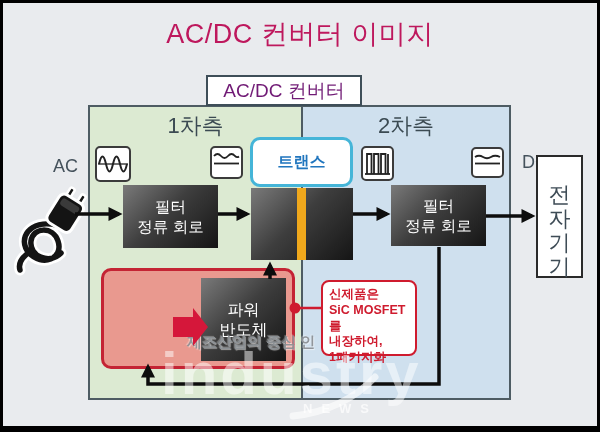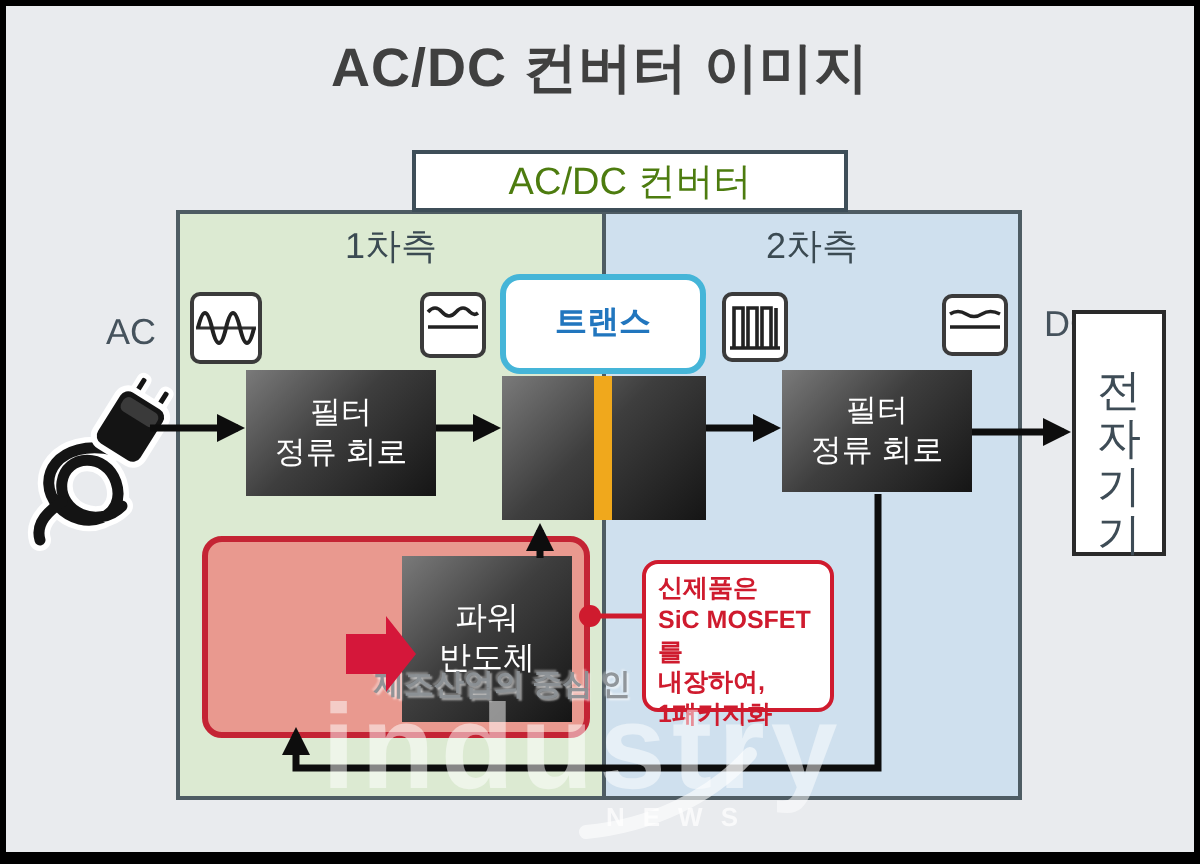--- a/index.html
+++ b/index.html
@@ -1,28 +1,28 @@
 <!DOCTYPE html>
 <html><head>
 <meta charset="utf-8">
 <style>
   html,body{margin:0;padding:0;}
   body{width:600px;height:432px;position:relative;font-family:"Liberation Sans","DejaVu Sans",sans-serif;background:#e9ebee;}
   .page{position:absolute;left:0;top:0;width:600px;height:432px;box-sizing:border-box;
         border:3px solid #000;border-bottom-width:6px;background:#e9ebee;overflow:hidden;}
   .abs{position:absolute;}
-  .title{left:0;right:0;top:13px;text-align:center;font-size:27px;font-weight:700;color:#404040;letter-spacing:.5px;z-index:2;}
-  .converter-label{left:203px;top:72px;width:218px;height:31px;background:#fff;border:2px solid #3e4e58;
+  .title{left:0;right:0;top:13px;text-align:center;font-size:27px;font-weight:400;color:#be185d;letter-spacing:.5px;z-index:2;}
+  .converter-label{left:203px;top:72px;width:156px;height:31px;background:#fff;border:2px solid #3e4e58;
         box-sizing:border-box;display:flex;align-items:center;justify-content:center;
-        font-size:19px;color:#4d7c0f;font-weight:500;z-index:4;}
+        font-size:19px;color:#701a75;font-weight:500;z-index:4;}
   .sections{left:85px;top:102px;width:423px;height:295px;box-sizing:border-box;border:2px solid #4e5c63;display:flex;z-index:1;}
   .half{height:100%;box-sizing:border-box;}
   .half.primary{width:213px;background:#dcead2;border-right:2px solid #4e5c63;}
   .half.secondary{flex:1;background:#cfe0ee;}
-  .section-title{margin-top:4px;text-align:center;font-size:18px;color:#3b4a52;}
+  .section-title{margin-top:4px;text-align:center;font-size:22px;color:#3b4a52;}
   .side-io{font-size:18px;color:#45525c;z-index:2;margin-top:28px;}
   .wave-icon{background:#fff;border:2px solid #3b3b3b;border-radius:5px;box-sizing:border-box;z-index:3;
         display:flex;align-items:center;justify-content:center;}
   .darkbox{background:linear-gradient(135deg,#7a7a7a 0%,#3e3e3e 45%,#151515 100%);color:#fff;
         display:flex;flex-direction:column;align-items:center;justify-content:center;text-align:right;
         box-sizing:border-box;z-index:4;line-height:1.25;}
   .filter-box{width:95px;font-size:15.5px;}
   .transformer-box{left:248px;top:185px;width:102px;height:72px;z-index:4;}
   .stripe{position:absolute;left:46px;top:0;bottom:0;width:9px;background:#f0a81c;}
   .transformer-label{left:247px;top:134px;width:103px;height:50px;background:#fff;border:3px solid #45b5d8;

